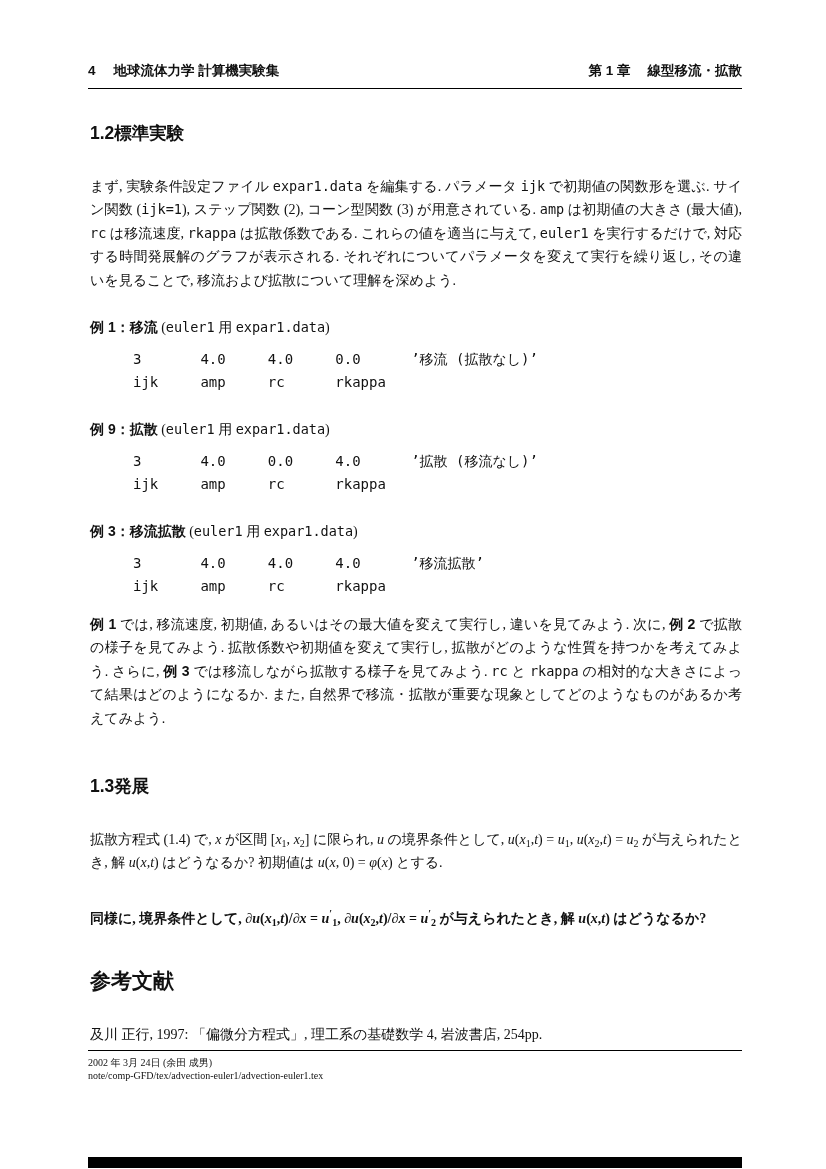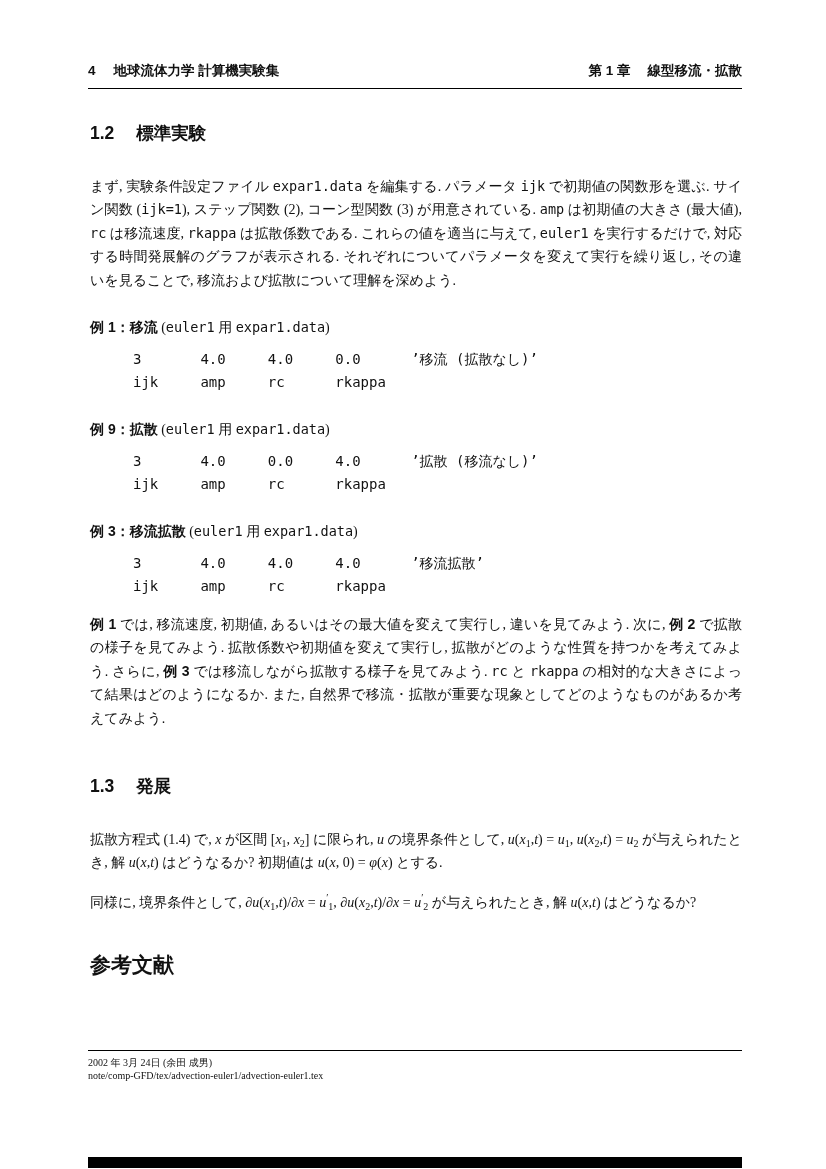--- a/index.html
+++ b/index.html
@@ -16,36 +16,36 @@
   }
   .hdr-left{display:flex;gap:18px;align-items:baseline;}
   .hdr-chapter{display:flex;gap:17px;align-items:flex-start;}
   .hdr-rule{position:absolute;left:88px;right:84px;top:88px;border-top:1.4px solid #000;}
   
   .content{
     position:absolute;left:90px;right:84px;top:108px;
     text-align:justify;line-height:23.4px;
   }
   .sec-head{
-    display:flex;gap:22px;align-items:baseline;text-align:left;
+    display:flex;align-items:baseline;text-align:left;
     font-family:"Liberation Sans","DejaVu Sans",sans-serif;font-weight:700;
     font-size:17.5px;line-height:26px;margin:12px 0 0 0;
   }
   .sec-head.dev{margin-top:43px;}
   .p{margin:0;}
   .p-intro{margin-top:29px;}
   .ex-label{margin-top:24px;text-align:left;line-height:22px;}
   pre.code{
     margin:9px 0 0 43px;text-align:left;
     font-family:"DejaVu Sans Mono","Liberation Mono",monospace;
     font-size:14px;line-height:23px;
   }
   .p-disc{margin-top:15px;}
   .p-d1{margin-top:29px;}
-  .p-d2{margin-top:16px;}
+  .p-d2{margin-top:32px;font-weight:bold;}
   .p-d3{margin-top:12px;}
   .refs-head{
     font-family:"Liberation Sans","DejaVu Sans",sans-serif;font-weight:700;
     font-size:21px;line-height:30px;margin:36px 0 0 0;text-align:left;
   }
   .p-ref{margin-top:27px;text-align:left;}
   
   .ftr-rule{position:absolute;left:88px;right:84px;top:1050px;border-top:1px solid #000;}
   .ftr{
     position:absolute;left:88px;right:84px;top:1056px;
@@ -101,20 +101,21 @@
 
     <div class="sec-head dev">
       <span>1.3</span>
       <span>発展</span>
     </div>
 
     <p class="p p-d1"><span>拡散方程式 (1.4) で, </span><span class="c-i">x</span><span> が区間 [</span><span class="c-i">x</span><span class="c-sub">1</span><span>, </span><span class="c-i">x</span><span class="c-sub">2</span><span>] に限られ, </span><span class="c-i">u</span><span> の境界条件として, </span><span class="c-i">u</span><span>(</span><span class="c-i">x</span><span class="c-sub">1</span><span>,</span><span class="c-i">t</span><span>) = </span><span class="c-i">u</span><span class="c-sub">1</span><span>, </span><span class="c-i">u</span><span>(</span><span class="c-i">x</span><span class="c-sub">2</span><span>,</span><span class="c-i">t</span><span>) = </span><span class="c-i">u</span><span class="c-sub">2</span><span> が与えられたとき, 解 </span><span class="c-i">u</span><span>(</span><span class="c-i">x</span><span>,</span><span class="c-i">t</span><span>)</span><span> はどうなるか? 初期値は </span><span class="c-i">u</span><span>(</span><span class="c-i">x</span><span>, 0) = </span><span class="c-i">φ</span><span>(</span><span class="c-i">x</span><span>) とする.</span></p>
     <p class="p p-d2"><span>同様に, 境界条件として, </span><span class="c-i">∂u</span><span>(</span><span class="c-i">x</span><span class="c-sub">1</span><span>,</span><span class="c-i">t</span><span>)/</span><span class="c-i">∂x</span><span> = </span><span class="c-i">u</span><span class="c-sup">′</span><span class="c-sub">1</span><span>, </span><span class="c-i">∂u</span><span>(</span><span class="c-i">x</span><span class="c-sub">2</span><span>,</span><span class="c-i">t</span><span>)/</span><span class="c-i">∂x</span><span> = </span><span class="c-i">u</span><span class="c-sup">′</span><span class="c-sub">2</span><span> が与えられたとき, 解 </span><span class="c-i">u</span><span>(</span><span class="c-i">x</span><span>,</span><span class="c-i">t</span><span>)</span><span> はどうなるか?</span></p>
 
     <div class="refs-head">参考文献</div>
+    <p class="p p-ref">及川 正行, 1997: 「偏微分方程式」, 理工系の基礎数学 4, 岩波書店, 254pp.</p>
 
   </div>
 
   <div class="ftr-rule"></div>
   <div class="ftr">
     <span>2002 年 3月 24日 (余田 成男)</span>
     <span>note/comp-GFD/tex/advection-euler1/advection-euler1.tex</span>
   </div>
 
   <div class="black-bar"></div>

